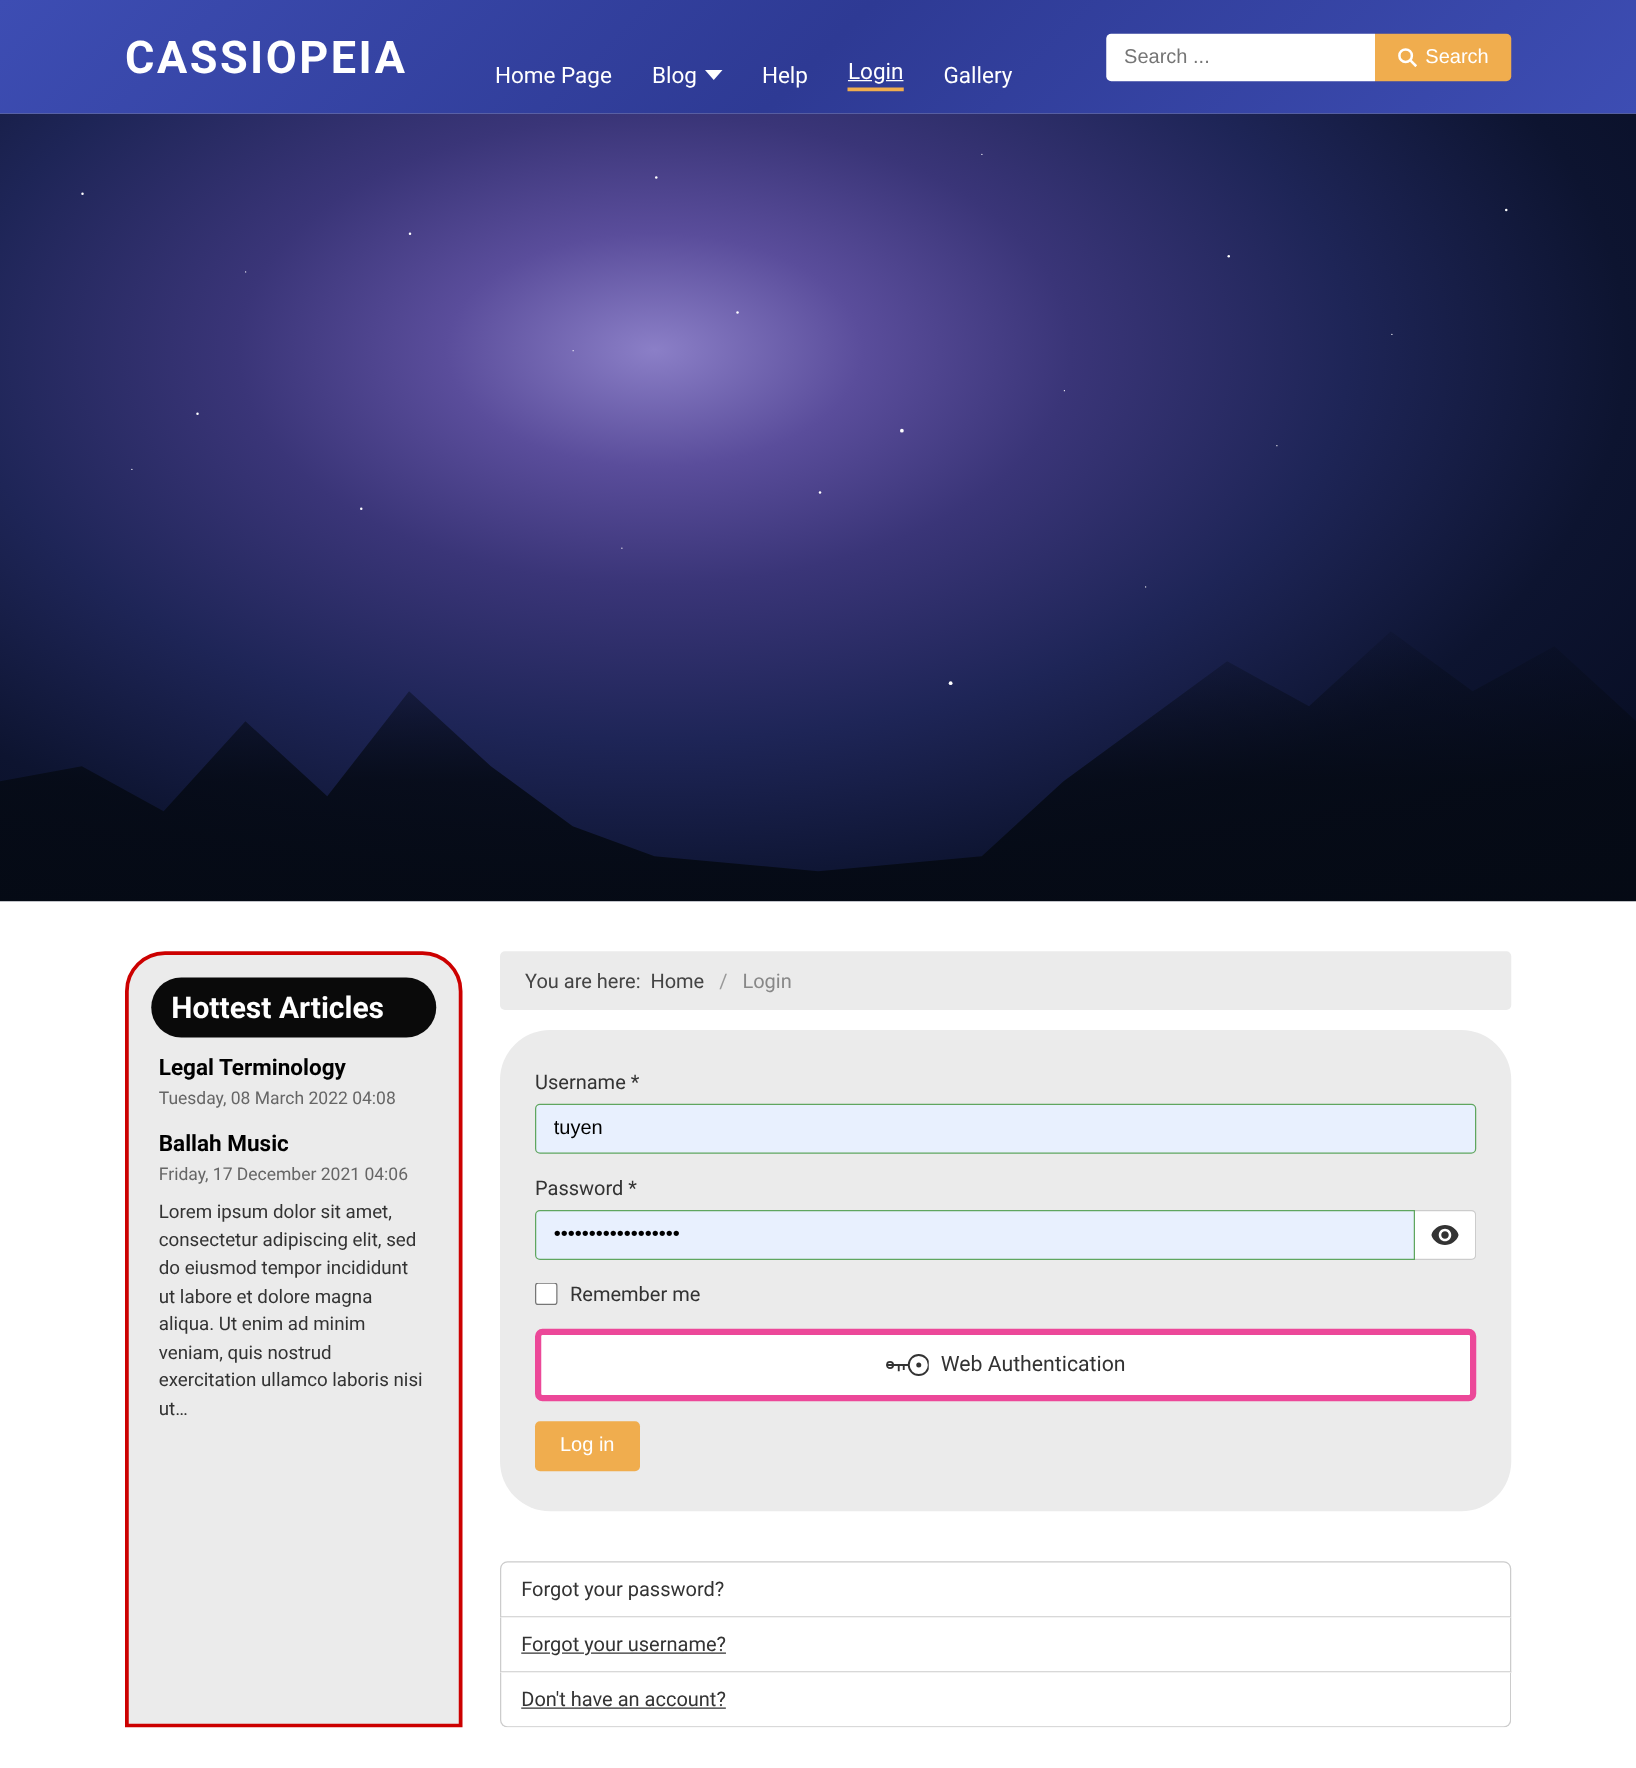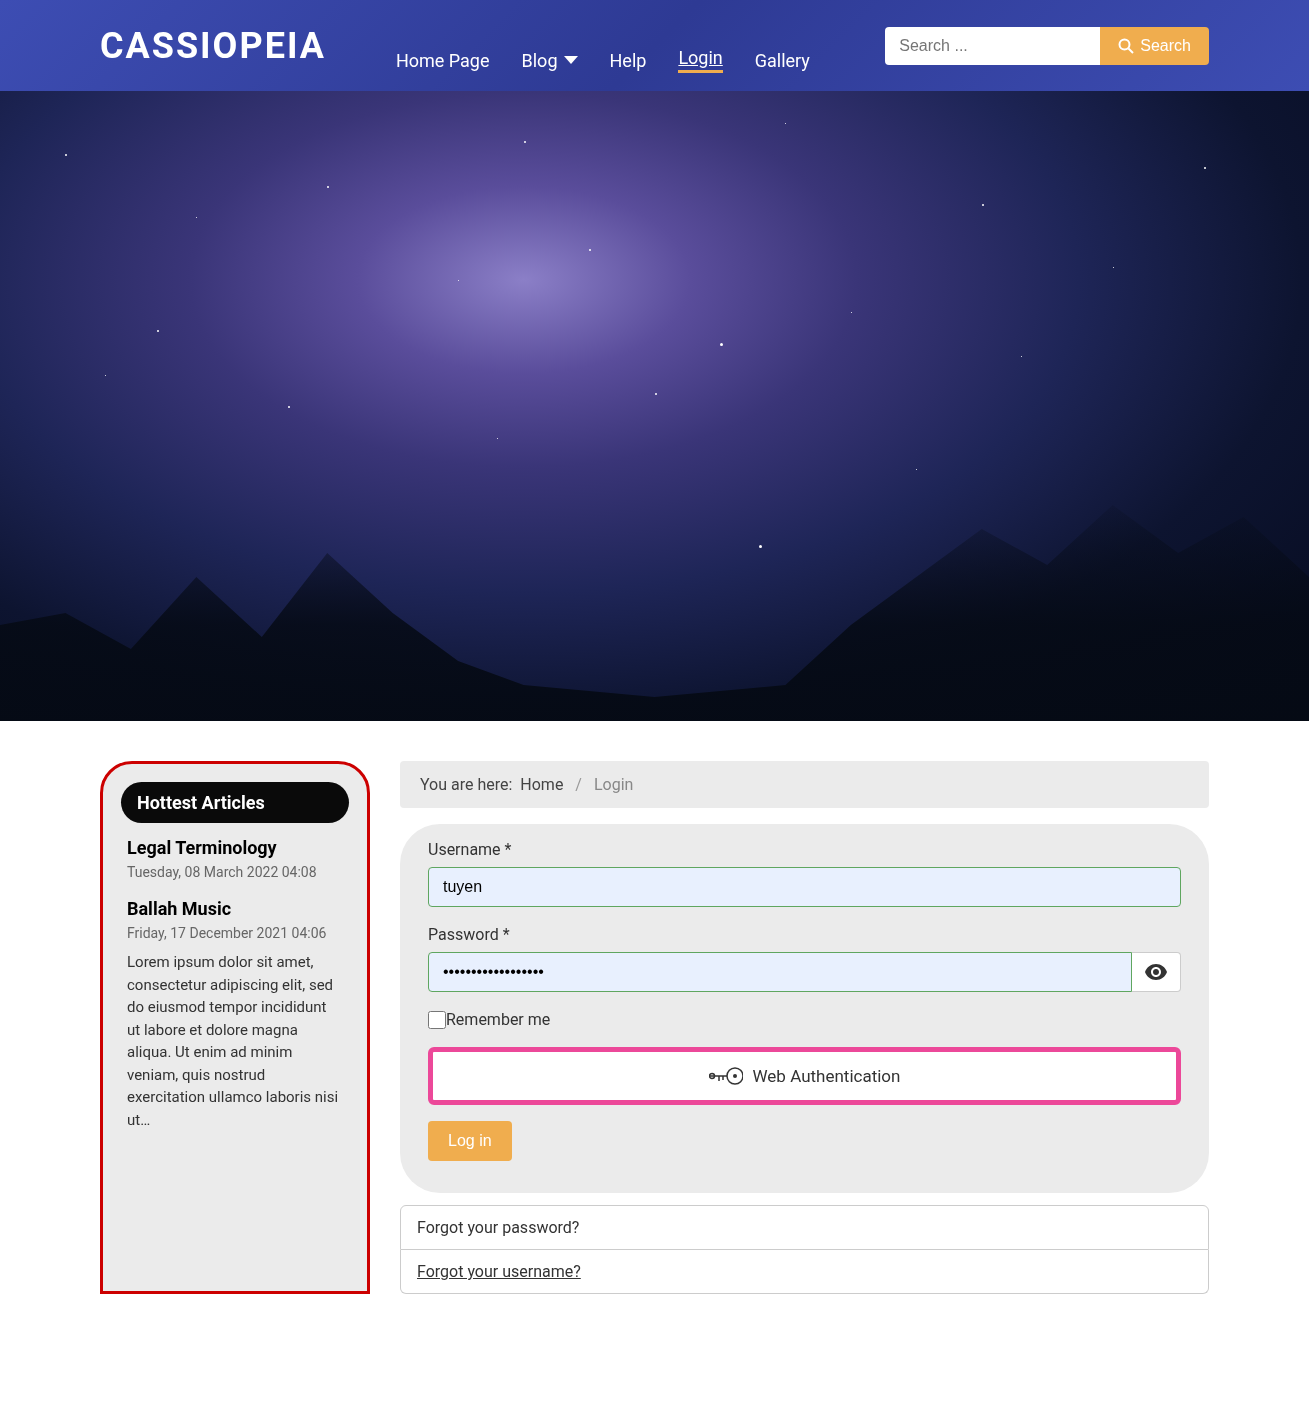--- a/index.html
+++ b/index.html
@@ -11,36 +11,36 @@
 .nav-item.active { border-bottom: 3px solid #f0ad4e; padding-bottom: 2px; text-decoration: underline; }
 .nav-caret { width: 0; height: 0; border-left: 7px solid transparent; border-right: 7px solid transparent; border-top: 8px solid #fff; display: inline-block; }
 .search-group { margin-left: auto; display: flex; }
 .search-input { width: 215px; padding: 10px 14px; border: none; border-radius: 4px 0 0 4px; font-size: 16px; }
 .search-btn { background: #f0ad4e; color: #fff; border: none; padding: 10px 18px; border-radius: 0 4px 4px 0; font-size: 16px; cursor: pointer; display: flex; align-items: center; gap: 6px; font-weight: 500; }
 .hero { width: 100%; height: 630px; background: radial-gradient(ellipse at 40% 30%, #8b7fc7 0%, #5a4d9b 15%, #3a3578 30%, #1e2557 50%, #0d1430 70%, #050a1d 100%); position: relative; overflow: hidden; }
 .hero::after { content: ""; position: absolute; bottom: 0; left: 0; right: 0; height: 240px; background: linear-gradient(to top, rgba(5,10,20,0.95) 0%, rgba(5,10,20,0.85) 40%, transparent 100%); clip-path: polygon(0 100%, 0 60%, 5% 55%, 10% 70%, 15% 40%, 20% 65%, 25% 30%, 30% 55%, 35% 75%, 40% 85%, 50% 90%, 60% 85%, 65% 60%, 70% 40%, 75% 20%, 80% 35%, 85% 10%, 90% 30%, 95% 15%, 100% 40%, 100% 100%); }
 .star { position: absolute; background: #fff; border-radius: 50%; }
 .content-wrap { display: flex; padding: 40px 100px 0; gap: 30px; }
 .sidebar { width: 270px; background: #ebebeb; border-radius: 32px 32px 0 0; padding: 18px; border: 3px solid #c00; position: relative; }
-.sidebar-title { background: #0a0a0a; color: #fff; font-weight: 700; font-size: 18px; padding: 10px 16px; border-radius: 40px; margin-bottom: 14px; }
+.sidebar-title { background: #0a0a0a; color: #fff; font-weight: 700; font-size: 24px; padding: 10px 16px; border-radius: 40px; margin-bottom: 14px; }
 .article { margin-bottom: 18px; padding: 0 6px; }
 .article-title { font-weight: 700; font-size: 18px; margin-bottom: 6px; }
 .article-date { color: #666; font-size: 14px; margin-bottom: 10px; }
 .article-body { font-size: 15px; color: #333; line-height: 1.5; }
 .main { flex: 1; }
 .breadcrumb { background: #ebebeb; border-radius: 4px; padding: 14px 20px; font-size: 16px; color: #444; margin-bottom: 16px; }
 .breadcrumb .sep { color: #999; margin: 0 8px; }
 .breadcrumb .muted { color: #888; }
-.login-card { background: #ebebeb; border-radius: 40px; padding: 16px 28px 32px; margin-bottom: 12px; }
+.login-card { background: #ebebeb; border-radius: 40px; padding: 32px 28px 32px; margin-bottom: 40px; }
 .form-label { font-size: 16px; color: #333; margin-bottom: 8px; display: block; }
 .form-input { width: 100%; padding: 10px 14px; border: 1px solid #5fa65f; background: #e8f0fe; border-radius: 4px; font-size: 16px; margin-bottom: 18px; }
 .pw-group { display: flex; margin-bottom: 18px; }
 .pw-group .form-input { margin-bottom: 0; border-radius: 4px 0 0 4px; }
 .eye-btn { width: 52px; background: #fff; border: 1px solid #ccc; border-left: none; border-radius: 0 4px 4px 0; display: flex; align-items: center; justify-content: center; cursor: pointer; }
-.remember { display: flex; align-items: flex-end; margin-bottom: 18px; font-size: 16px; color: #333; }
+.remember { display: flex; align-items: flex-start; gap: 10px; margin-bottom: 18px; font-size: 16px; color: #333; }
 .remember input { width: 18px; height: 18px; }
 .webauthn { background: #fff; border: 5px solid #ec4899; border-radius: 6px; padding: 14px; text-align: center; font-size: 17px; color: #333; margin-bottom: 16px; display: flex; align-items: center; justify-content: center; gap: 10px; cursor: pointer; }
 .login-btn { background: #f0ad4e; color: #fff; border: none; padding: 11px 20px; border-radius: 4px; font-size: 16px; cursor: pointer; }
 .link-list { }
 .link-item { background: #fff; border: 1px solid #ccc; padding: 12px 16px; font-size: 16px; color: #333; cursor: pointer; }
 .link-item:first-child { border-radius: 6px 6px 0 0; }
 .link-item + .link-item { border-top: none; text-decoration: underline; }
 .link-item:last-child { border-radius: 0 0 6px 6px; }
 </style>
 </head>
@@ -141,15 +141,16 @@
             <line x1="14" y1="10" x2="14" y2="14" stroke="#333" stroke-width="1.5"></line>
           </svg>
         <span>Web Authentication</span>
       </div>
       <button class="login-btn">Log in</button>
     </div>
 
     <div class="link-list">
       <div class="link-item">Forgot your password?</div>
       <div class="link-item">Forgot your username?</div>
+      <div class="link-item">Don't have an account?</div>
     </div>
   </div>
 </div>
 
 </body></html>

